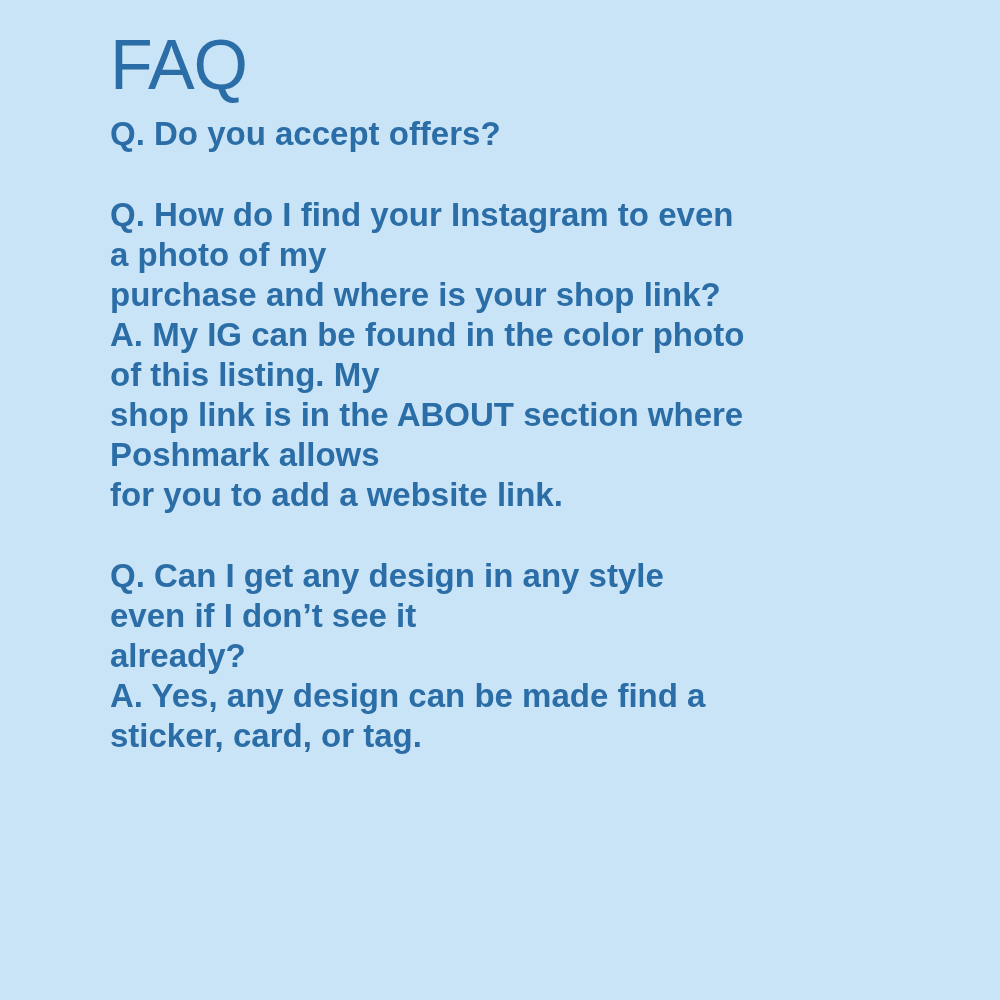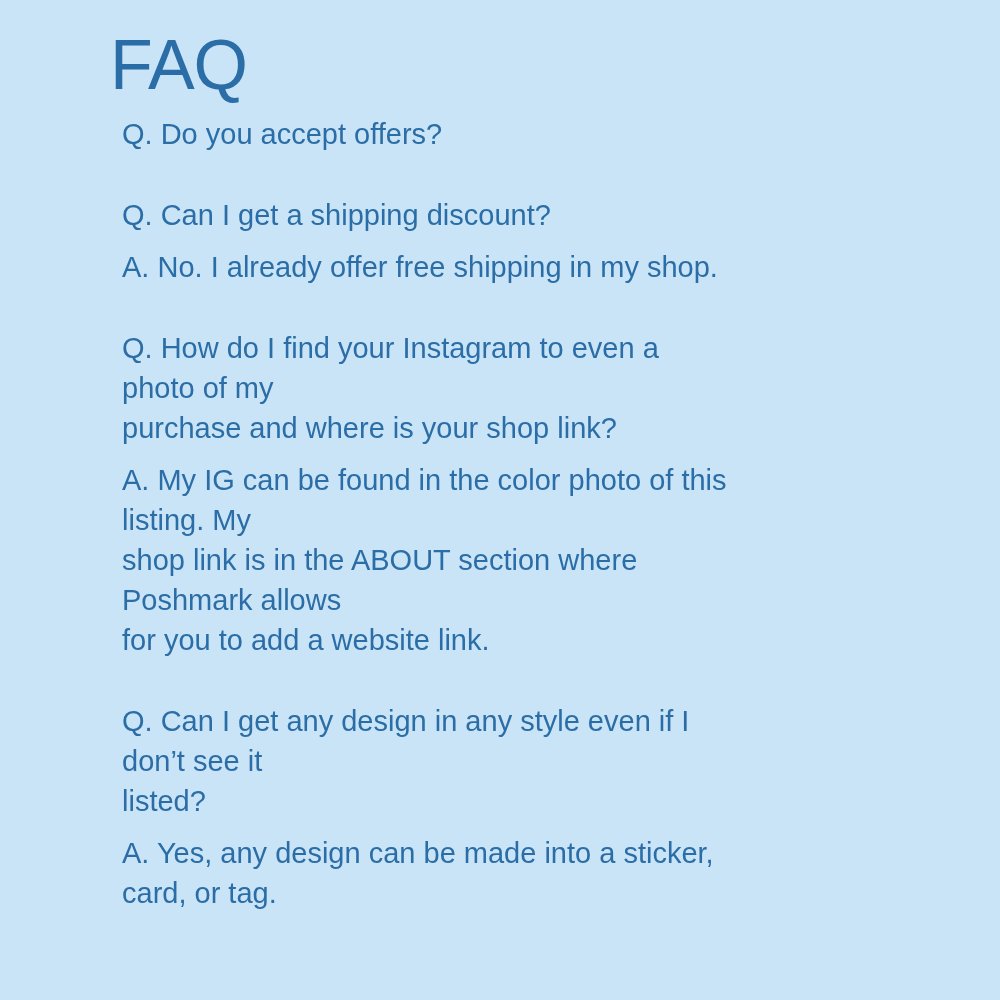--- a/index.html
+++ b/index.html
@@ -25,49 +25,45 @@
     line-height: 1.0;
     font-weight: 400;
     letter-spacing: -1px;
     margin: 0 0 14px 0;
   }
   .faq-item {
     margin: 0 0 41px 0;
   }
   .faq-question,
   .faq-answer {
-    font-size: 29px;
+    font-size: 33px;
     line-height: 40px;
-    font-weight: 400;
+    font-weight: 700;
     white-space: pre-line;
-    margin: 12px;
+    margin: 0;
   }
 </style>
 </head>
 <body>
 
 <div class="faq-page">
   <h1 class="faq-title">FAQ</h1>
 
   <div class="faq-item">
     <p class="faq-question">Q. Do you accept offers?</p>
   </div>
 
-  <div class="faq-item">
-    <p class="faq-question">Q. Can I get a shipping discount?</p>
-    <p class="faq-answer">A. No. I already offer free shipping in my shop.</p>
-  </div>
 
   <div class="faq-item">
     <p class="faq-question">Q. How do I find your Instagram to even a photo of my
 purchase and where is your shop link?</p>
     <p class="faq-answer">A. My IG can be found in the color photo of this listing. My
 shop link is in the ABOUT section where Poshmark allows
 for you to add a website link.</p>
   </div>
 
 
   <div class="faq-item">
     <p class="faq-question">Q. Can I get any design in any style even if I don’t see it
-listed?</p>
-    <p class="faq-answer">A. Yes, any design can be made into a sticker, card, or tag.</p>
+already?</p>
+    <p class="faq-answer">A. Yes, any design can be made find a sticker, card, or tag.</p>
   </div>
 </div>
 
 </body></html>

